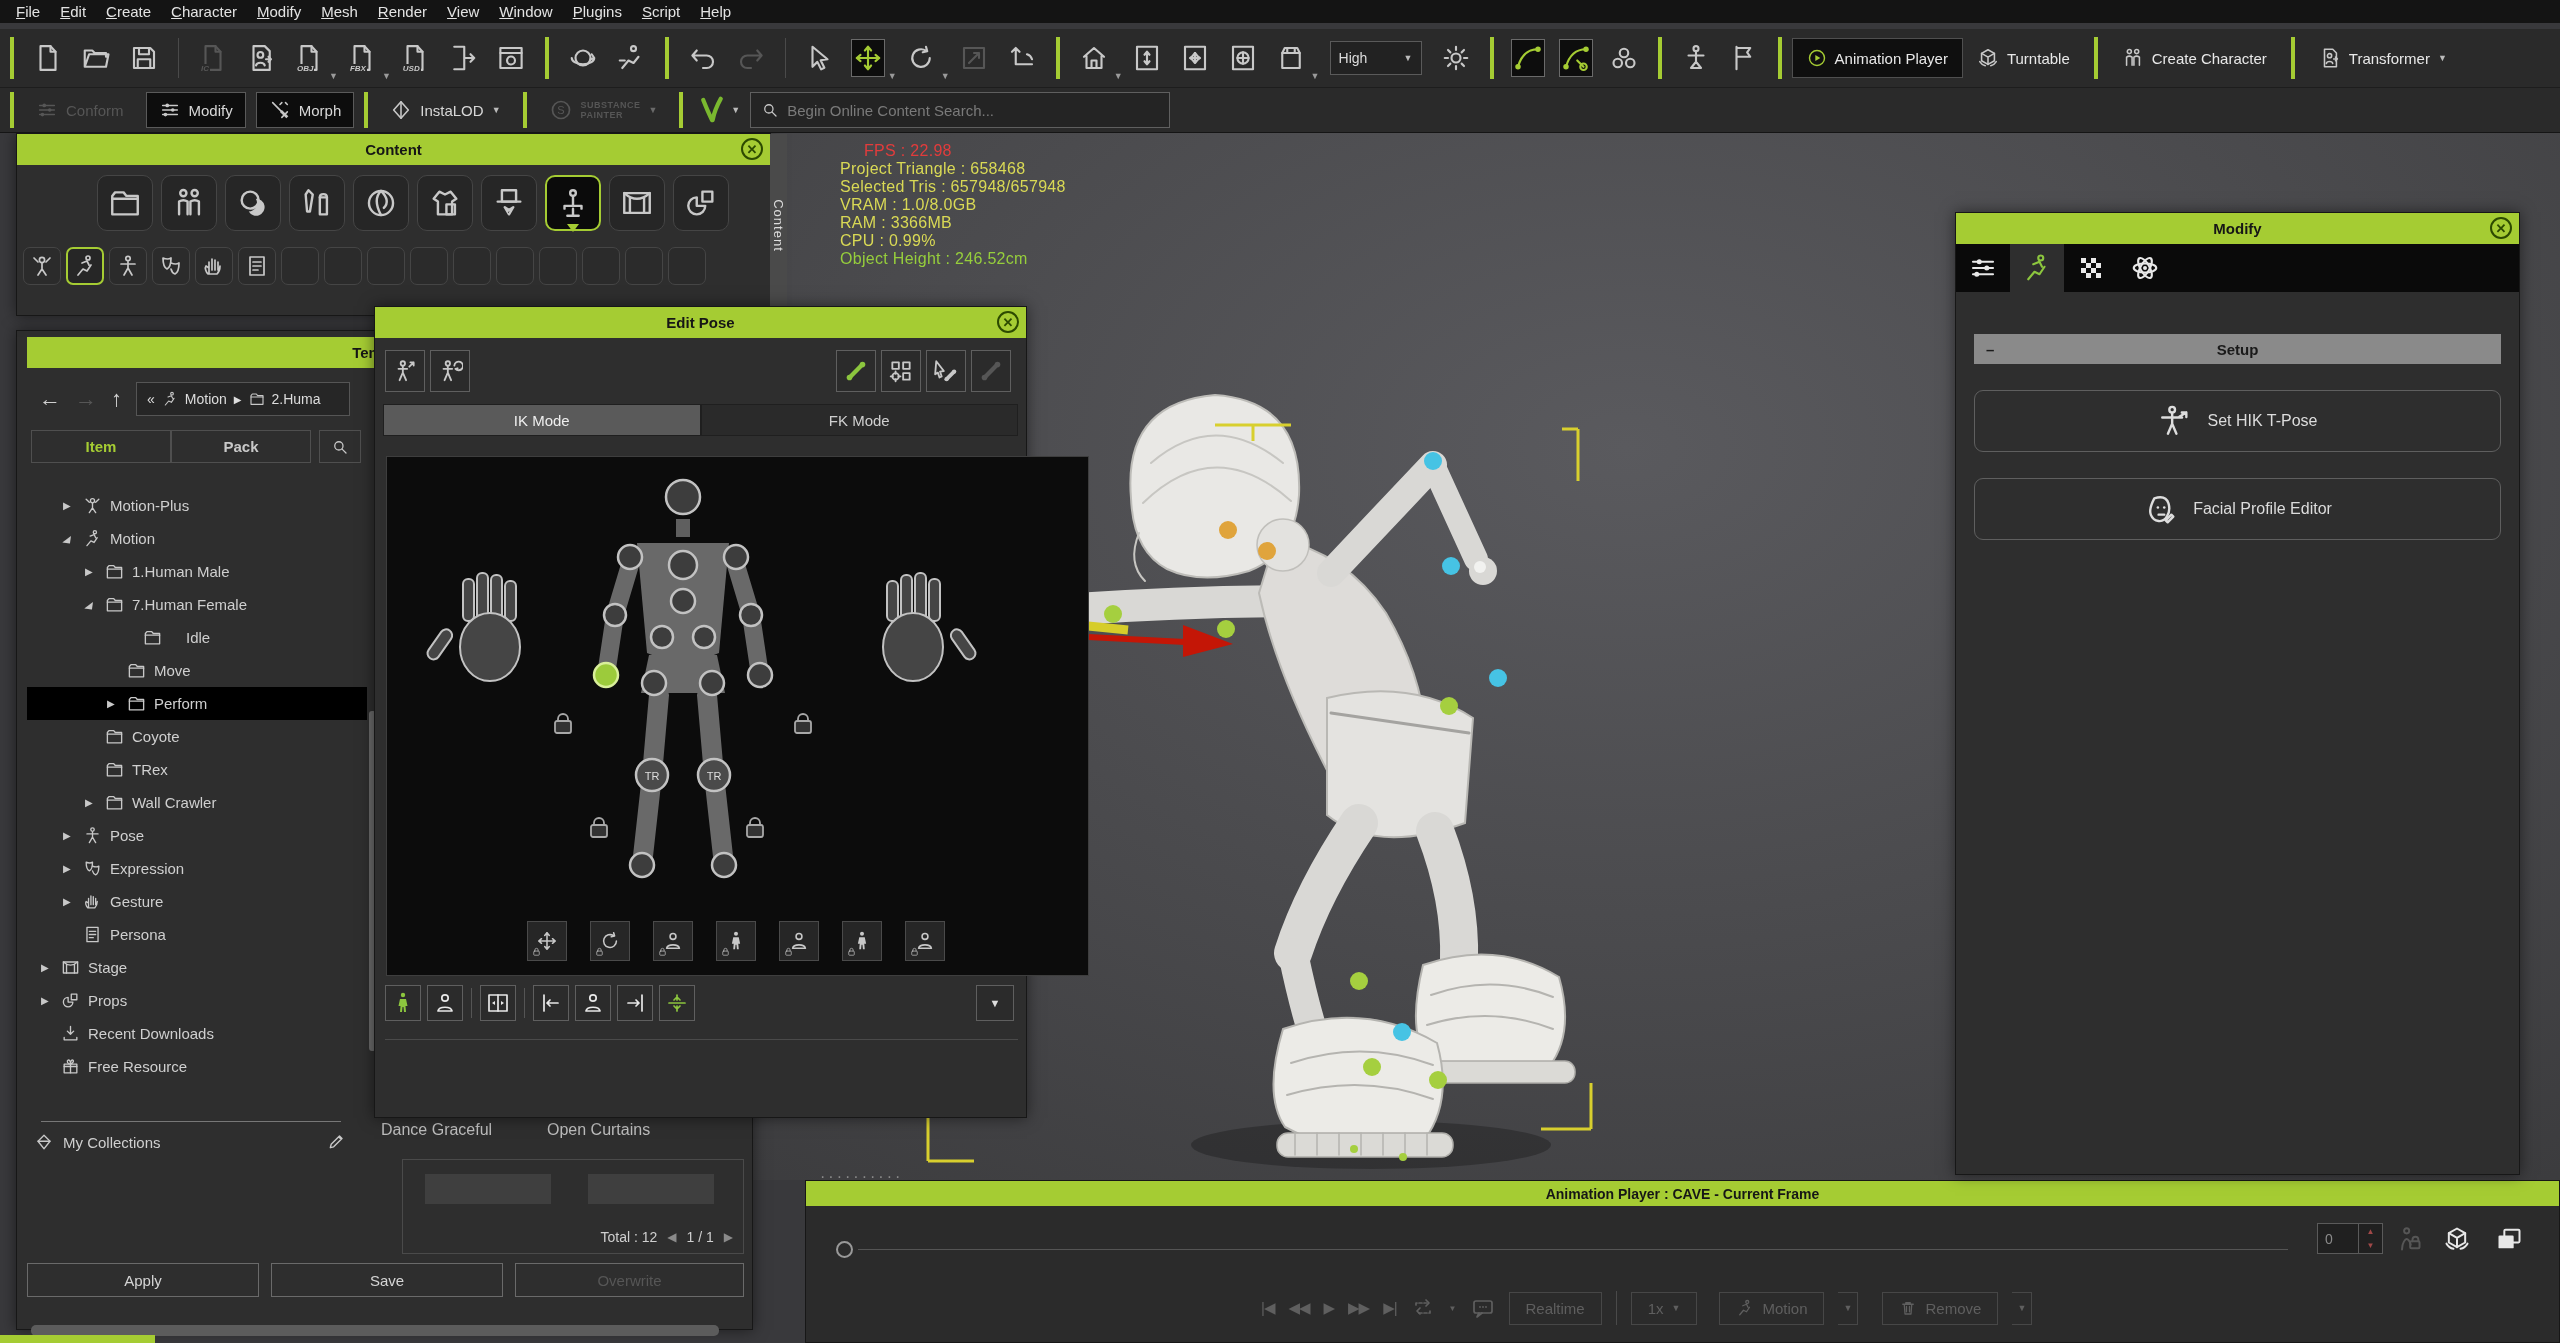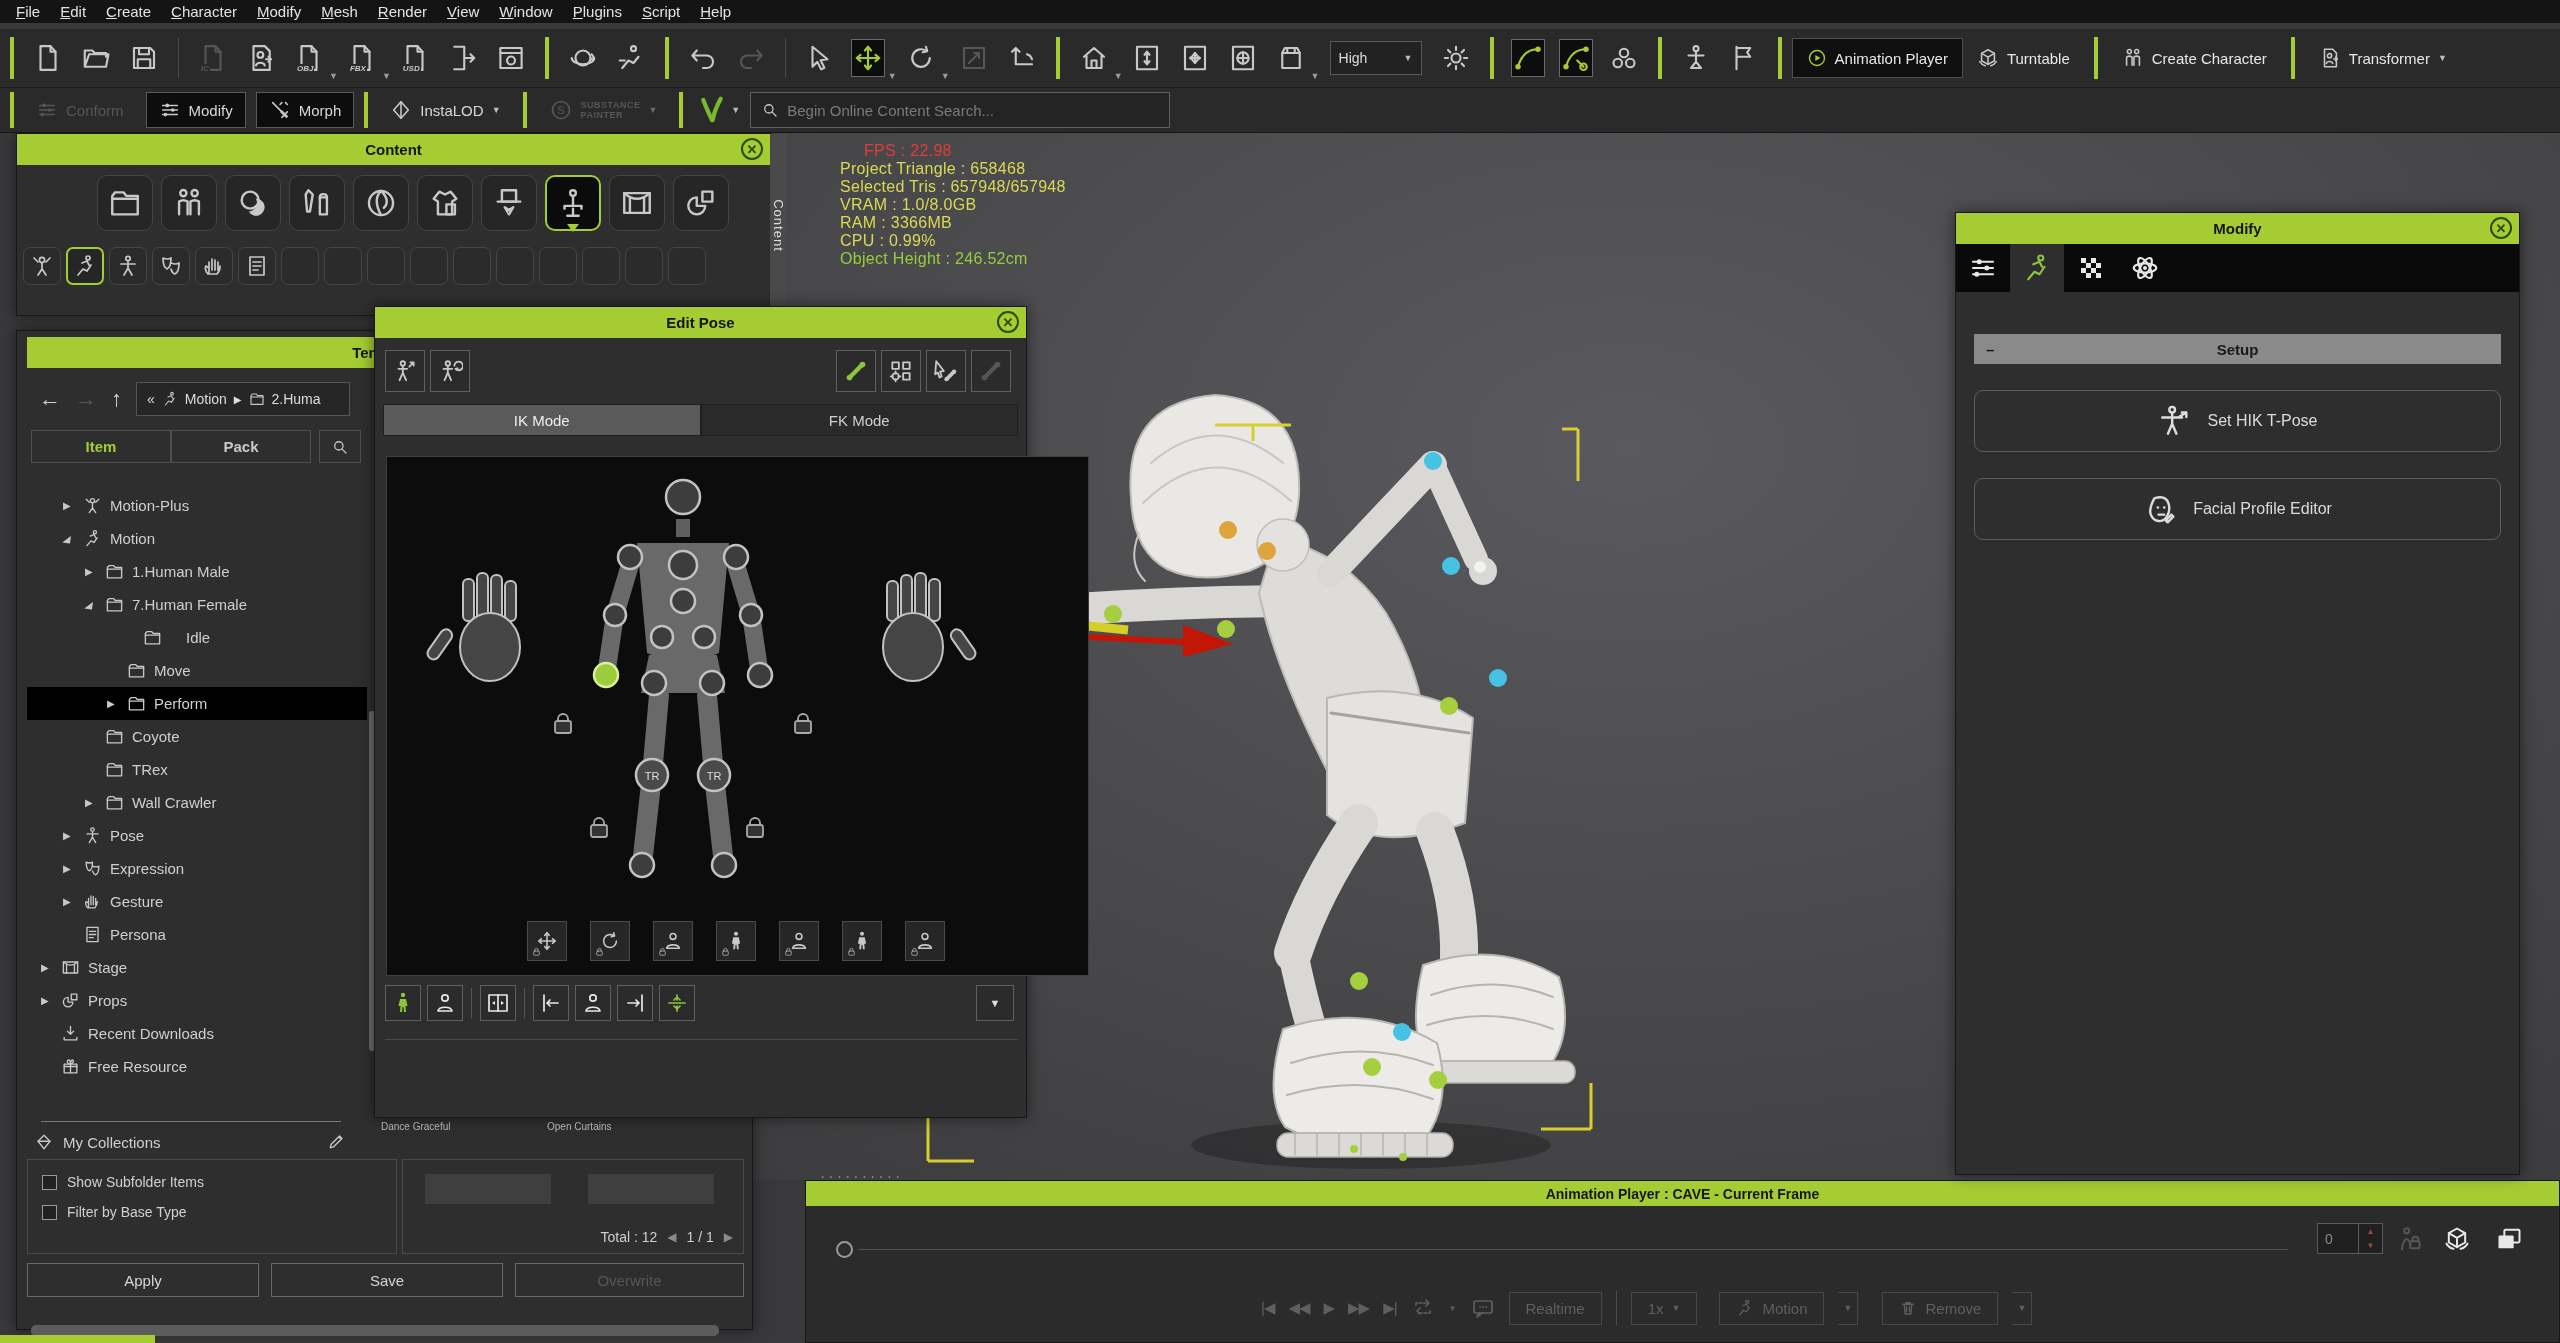--- a/index.html
+++ b/index.html
@@ -67,21 +67,21 @@
   #tree{position:absolute;left:10px;top:158px;width:340px;height:625px;overflow:hidden}
   .tree-row{display:flex;align-items:center;height:33px;gap:8px;font-size:15px;color:#cfcfcf;white-space:nowrap}
   .tree-row.sel{background:#000}
   .tree-row .tw{width:12px;font-size:10px;color:#c8c8c8}
   .tree-row .ti{width:19px;height:19px}
   #tree-scroll{position:absolute;left:352px;top:380px;width:7px;height:340px;background:#6a6a6a;border-radius:3px}
   #sort-hint{position:absolute;left:362px;top:160px;color:#999;font-size:13px}
   #coll-div{position:absolute;left:24px;top:790px;width:300px;border-top:1px solid #777}
   #my-collections{position:absolute;left:18px;top:802px;display:flex;align-items:flex-end;gap:10px;color:#cfcfcf;font-size:15px}
   #coll-pencil{position:absolute;left:310px;top:800px;width:20px;height:20px}
-  .itm-label{position:absolute;top:790px;font-size:10px;color:#bdbdbd}
+  .itm-label{position:absolute;top:790px;font-size:16px;color:#bdbdbd}
   #chk-box{position:absolute;left:10px;top:828px;width:370px;height:95px;border:1px solid #4a4a4a}
   .chk-row{display:flex;align-items:center;gap:10px;margin:14px 0 0 14px;font-size:14px;color:#d0d0d0}
   .chk{width:15px;height:15px;border:1px solid #999;background:#222}
   #thumb-box{position:absolute;left:385px;top:828px;width:342px;height:95px;border:1px solid #4a4a4a}
   .thumb-ph{position:absolute;top:14px;width:126px;height:30px;background:#3f3f3f}
   #pager{position:absolute;right:10px;bottom:8px;font-size:14px;color:#cfcfcf;display:flex;gap:10px;align-items:center}
   .pg-ar{color:#8a8a8a;font-size:12px}
   .tpl-btn{position:absolute;top:932px;height:34px;border:1px solid #6a6a6a;background:#2e2e2e;color:#d5d5d5;font-size:15px;display:flex;align-items:center;justify-content:center}
   #tpl-hscroll{position:absolute;left:14px;top:994px;width:688px;height:11px;background:#5c5c5c;border-radius:5px}
   #corner-lime{left:0;top:1335px;width:155px;height:8px;background:#a5cc33;z-index:9}
@@ -923,30 +923,20 @@
       </span>
     <span>My Collections</span>
   </div>
   <span class="ic" id="coll-pencil">
       <svg viewBox="0 0 24 24">
         <path d="M4 20l1-4L15 6l3 3L8 19zM14 7l3 3" fill="none" stroke="currentColor" stroke-width="1.7" stroke-linecap="round" stroke-linejoin="round"></path>
       </svg>
     </span>
   <div class="itm-label" style="left:364px">Dance Graceful</div>
   <div class="itm-label" style="left:530px">Open Curtains</div>
-  <div id="chk-box">
-    <div class="chk-row">
-      <span class="chk"></span>
-      <span>Show Subfolder Items</span>
-    </div>
-    <div class="chk-row">
-      <span class="chk"></span>
-      <span>Filter by Base Type</span>
-    </div>
-  </div>
   <div id="thumb-box">
     <div class="thumb-ph" style="left:22px"></div>
     <div class="thumb-ph" style="left:185px"></div>
     <div id="pager">
       <span>Total : 12</span>
       <span class="pg-ar">◀</span>
       <span>1 / 1</span>
       <span class="pg-ar">▶</span>
     </div>
   </div>

